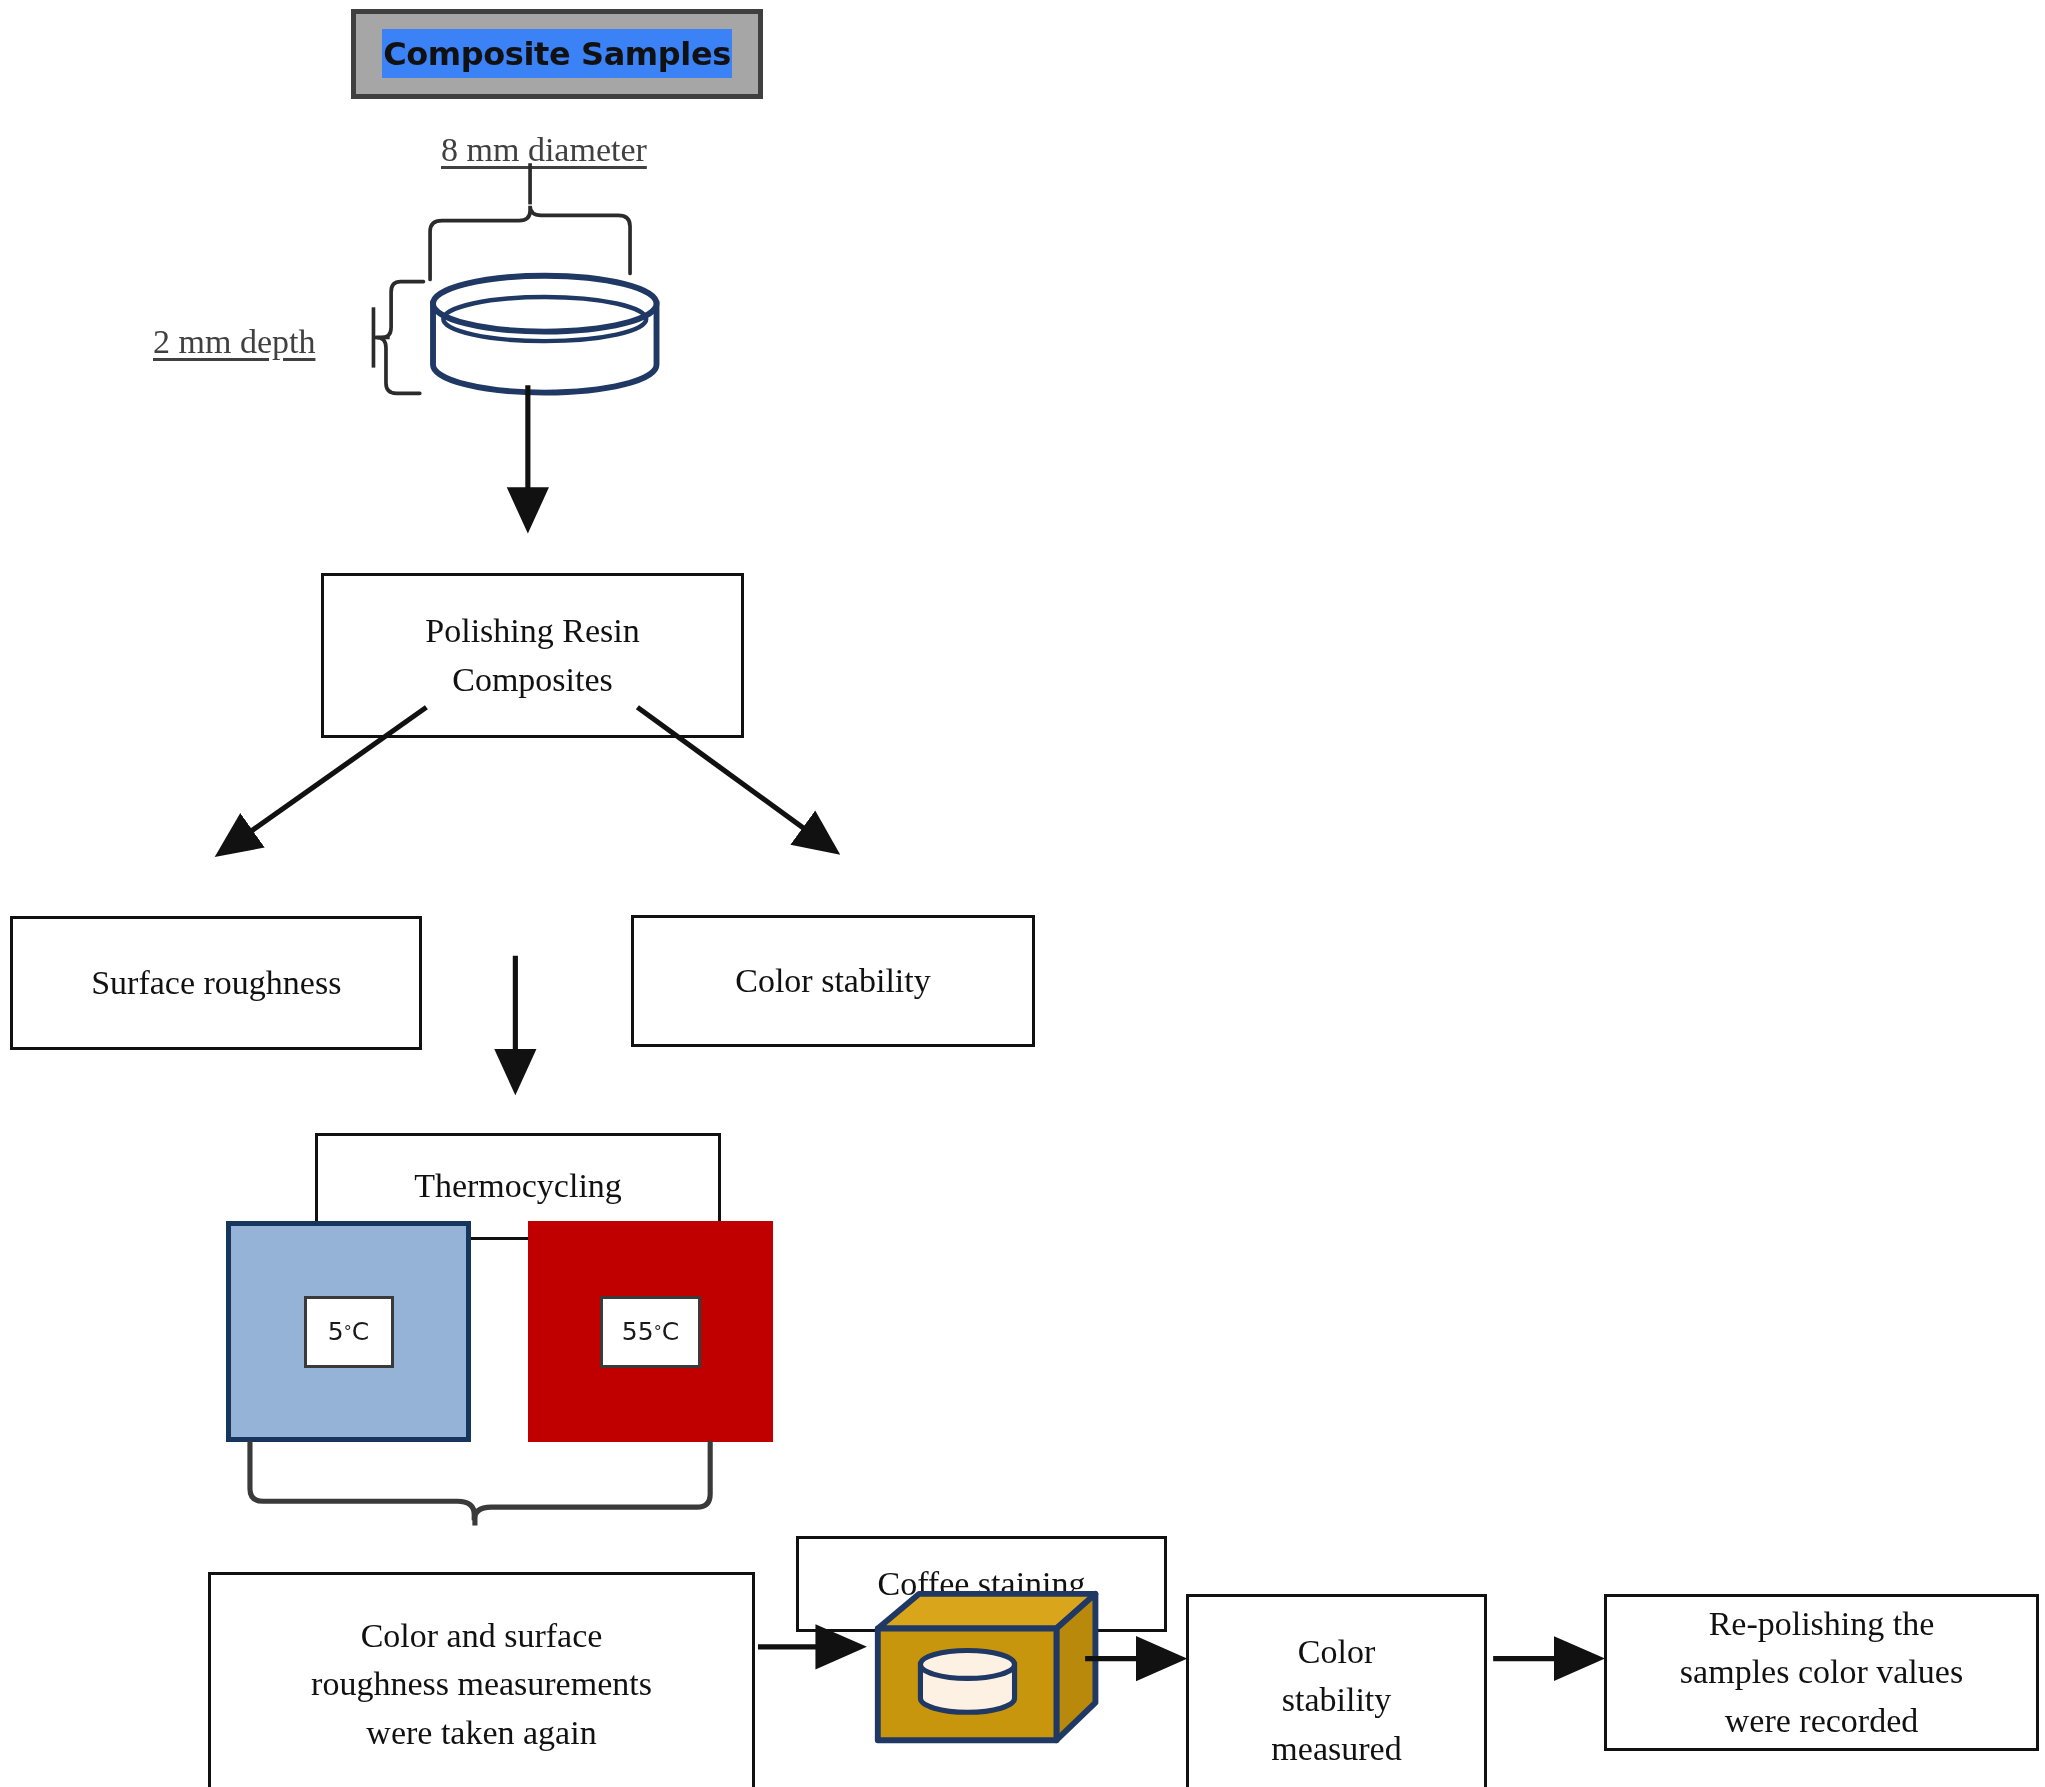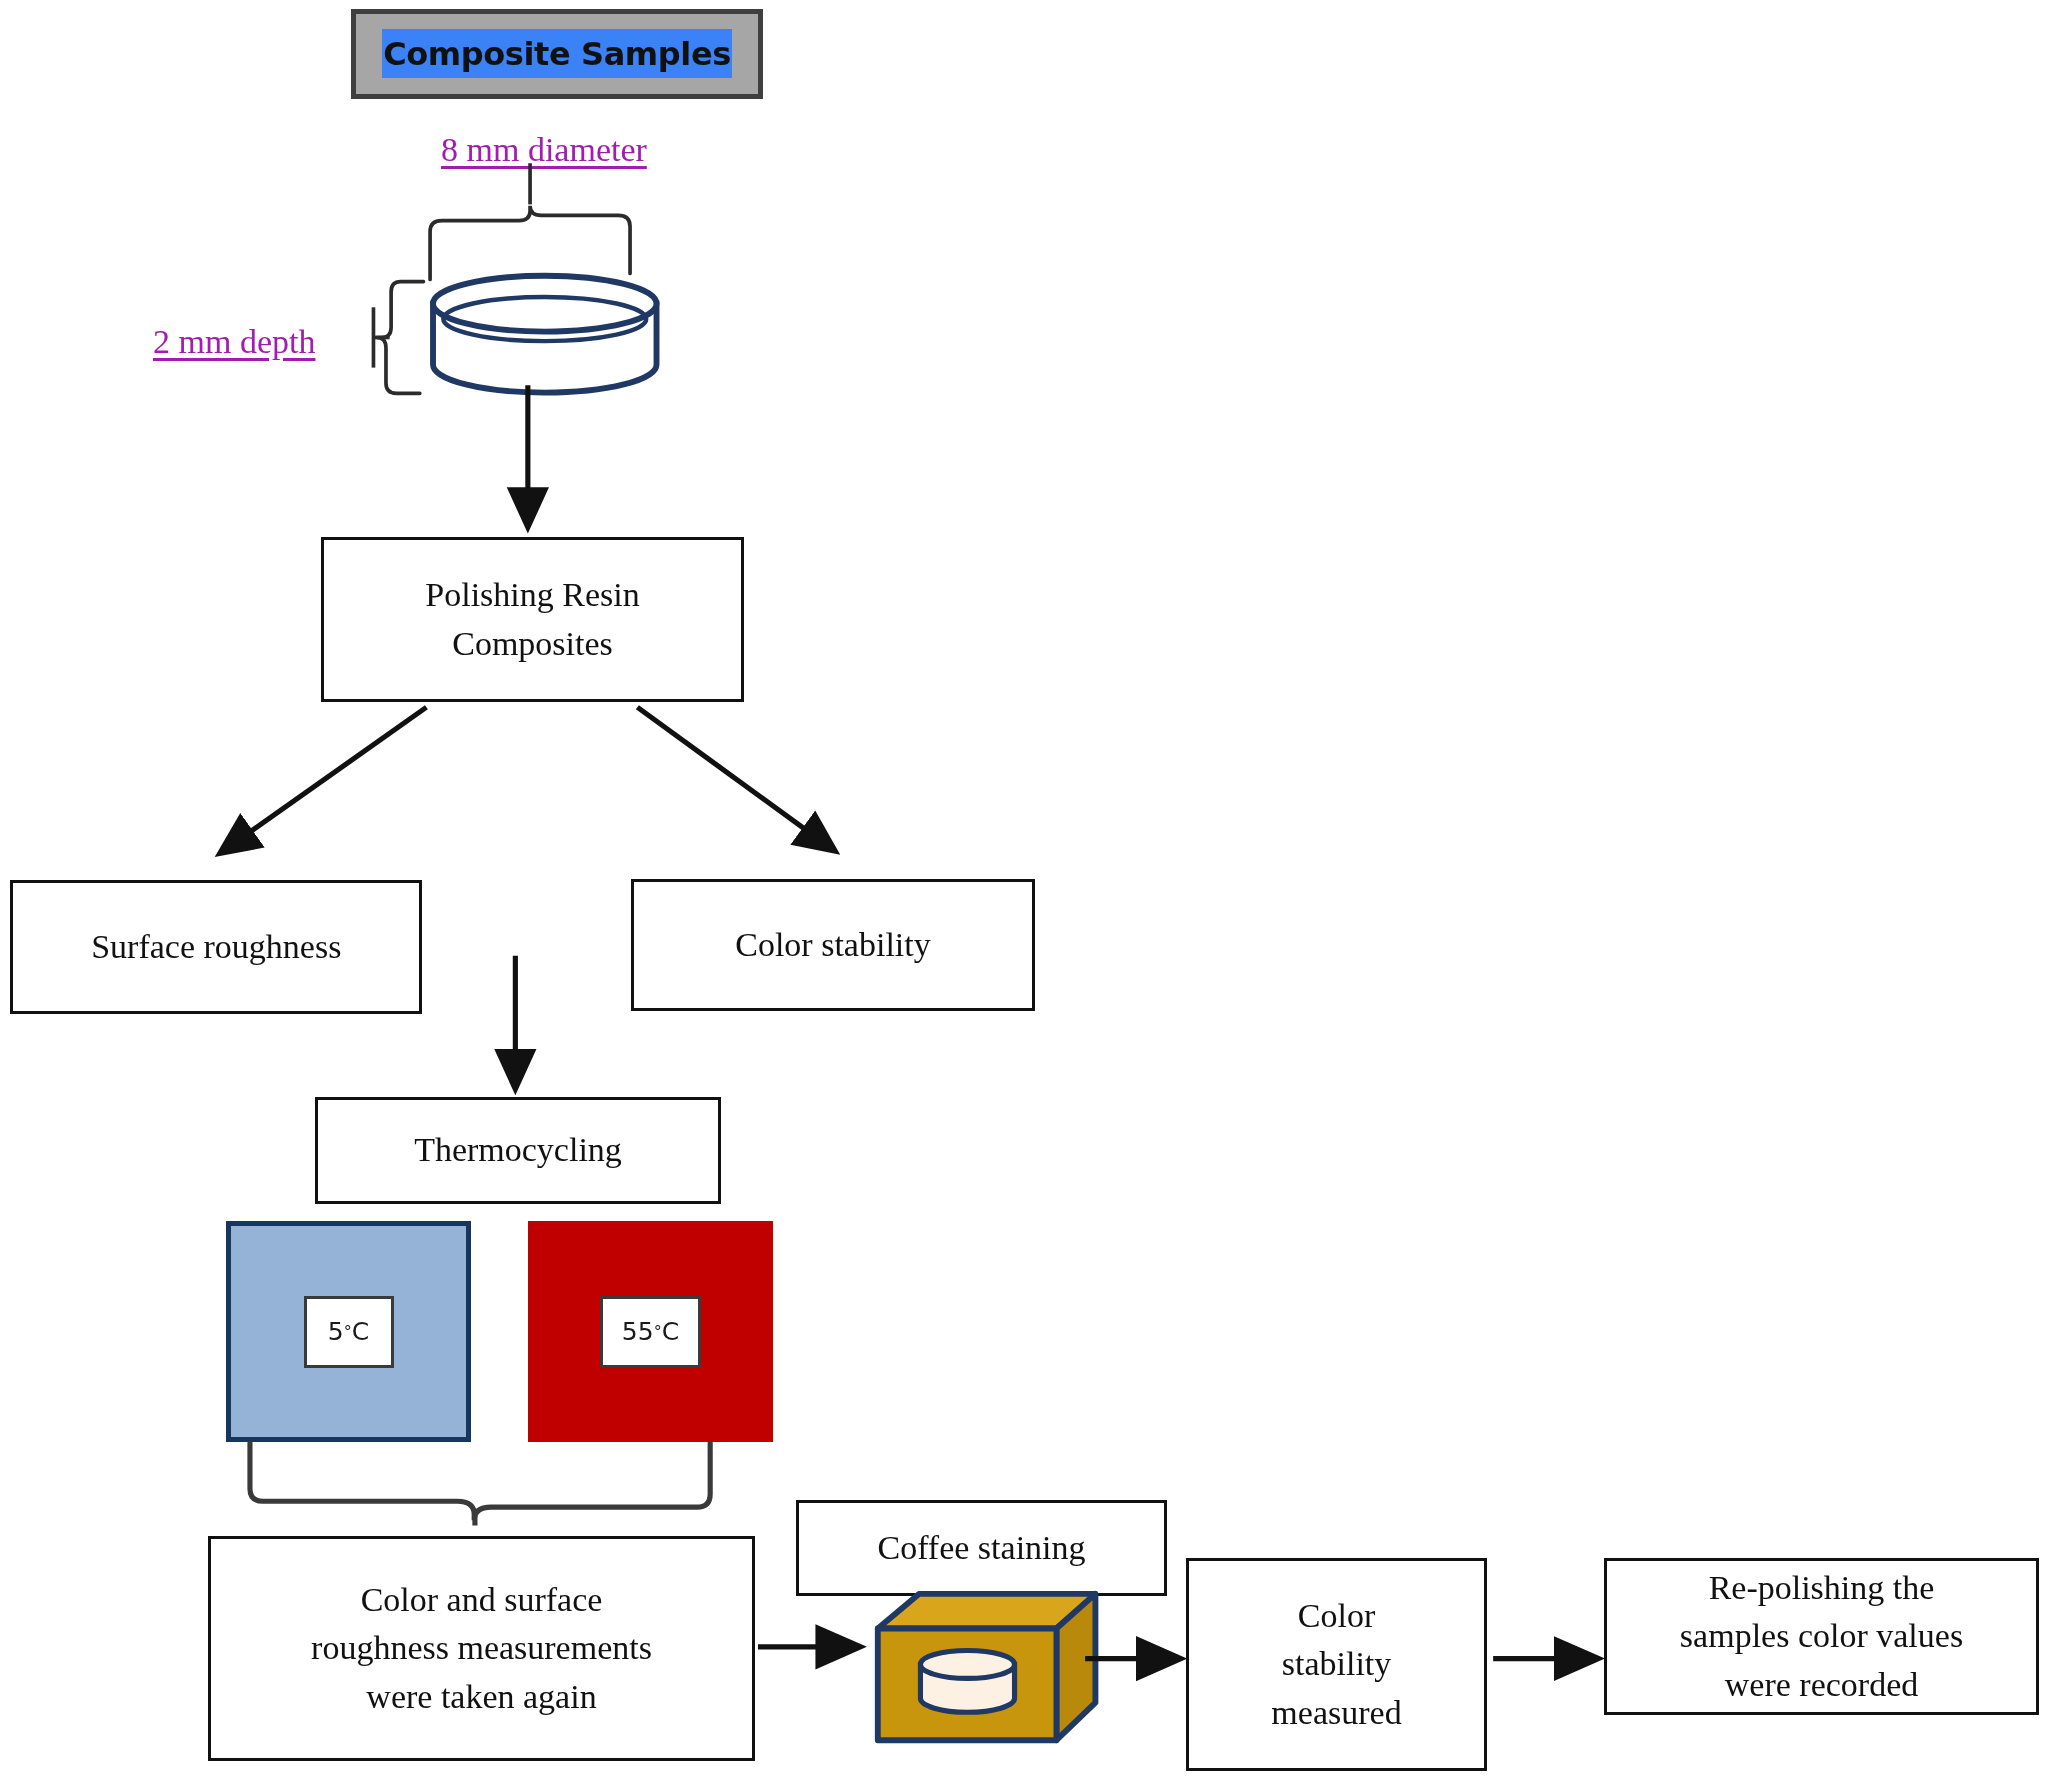--- a/index.html
+++ b/index.html
@@ -32,20 +32,21 @@
     box-sizing: border-box;
     background: #ffffff;
     border: 3.7px solid #111111;
     display: flex;
     align-items: center;
     justify-content: center;
     text-align: center;
     font-family: "Liberation Serif", serif;
     color: #111111;
     line-height: 1.42;
+    margin-top: 36px;
   }
   .flowbox .lines {
     padding: 0 10.3px;
   }
 
   
   #title-plaque {
     position: absolute;
     left: 351px;
     top: 8.8px;
@@ -70,21 +71,21 @@
     font-size: 32px;
     letter-spacing: -0.4px;
     color: #111111;
   }
 
   
   .dim-label {
     position: absolute;
     font-family: "Liberation Serif", serif;
     font-size: 34px;
-    color: #a21caf;
+    color: #404040;
     text-decoration: underline;
     text-underline-offset: 5.1px;
     white-space: nowrap;
   }
   #label-diameter { left: 441px; top: 131px; }
   #label-depth    { left: 153px; top: 323px; }
 
   
   .temp-block {
     position: absolute;

